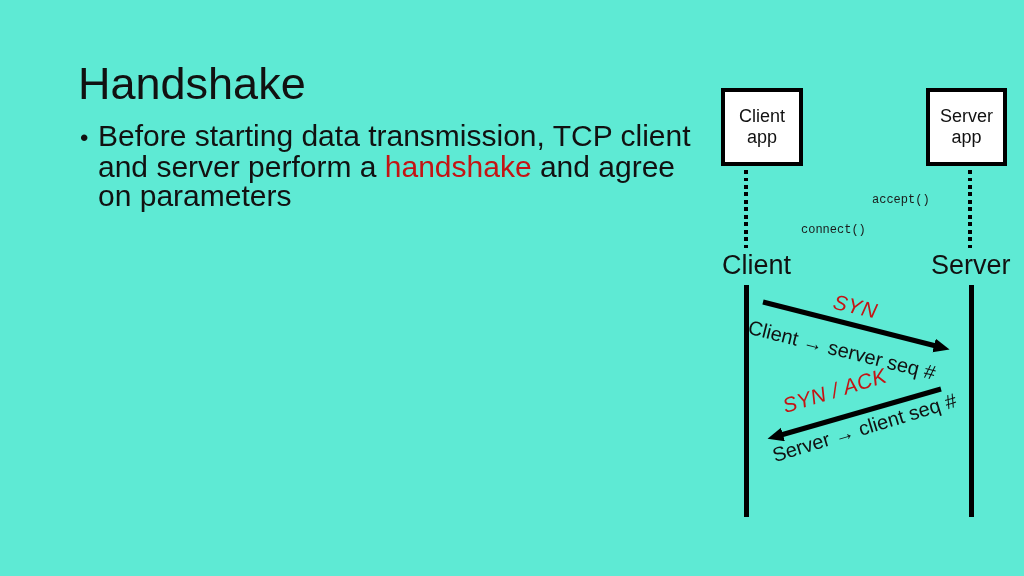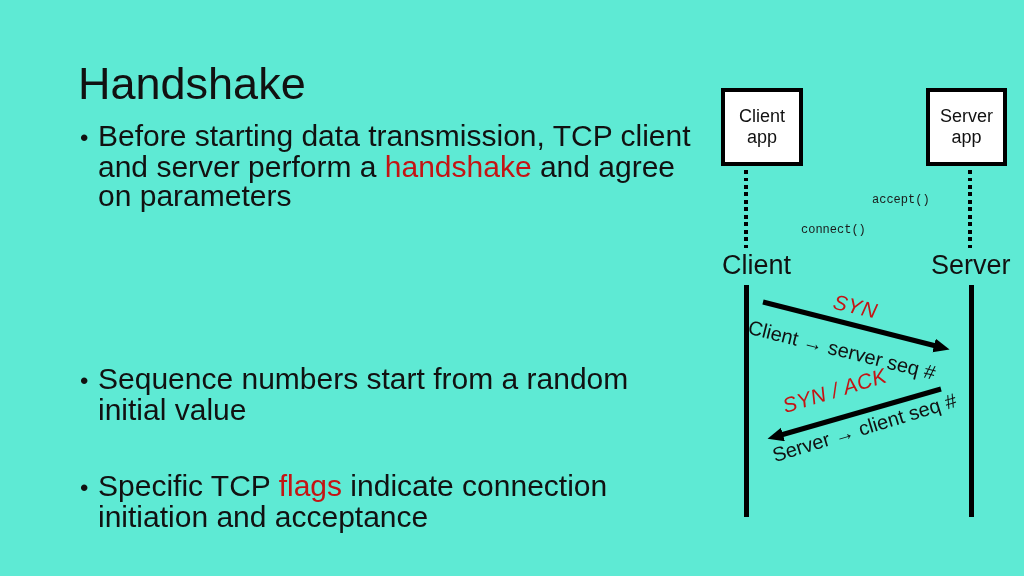--- a/index.html
+++ b/index.html
@@ -71,23 +71,21 @@
 </head>
 <body>
 
 <div class="slide">
 
   <h1 class="title">Handshake</h1>
 
   <div class="bullet b1"><span class="marker">•</span><span>Before starting data transmission, TCP client and server perform a </span><span class="red" style="color: rgb(196, 20, 20);">handshake</span><span> and agree on parameters</span></div>
 
 
-  <div class="bullet b3"><span class="marker">•</span><span>Sequence numbers start from a random initial value</span></div>
 
-  <div class="bullet b4"><span class="marker">•</span><span>Specific TCP </span><span class="red" style="color: rgb(196, 20, 20);">flags</span><span> indicate connection initiation and acceptance</span></div>
 
   <div>
 
     <div class="appbox client-box">
       <span>Client</span>
       <span>app</span>
     </div>
     <div class="appbox server-box">
       <span>Server</span>
       <span>app</span>

